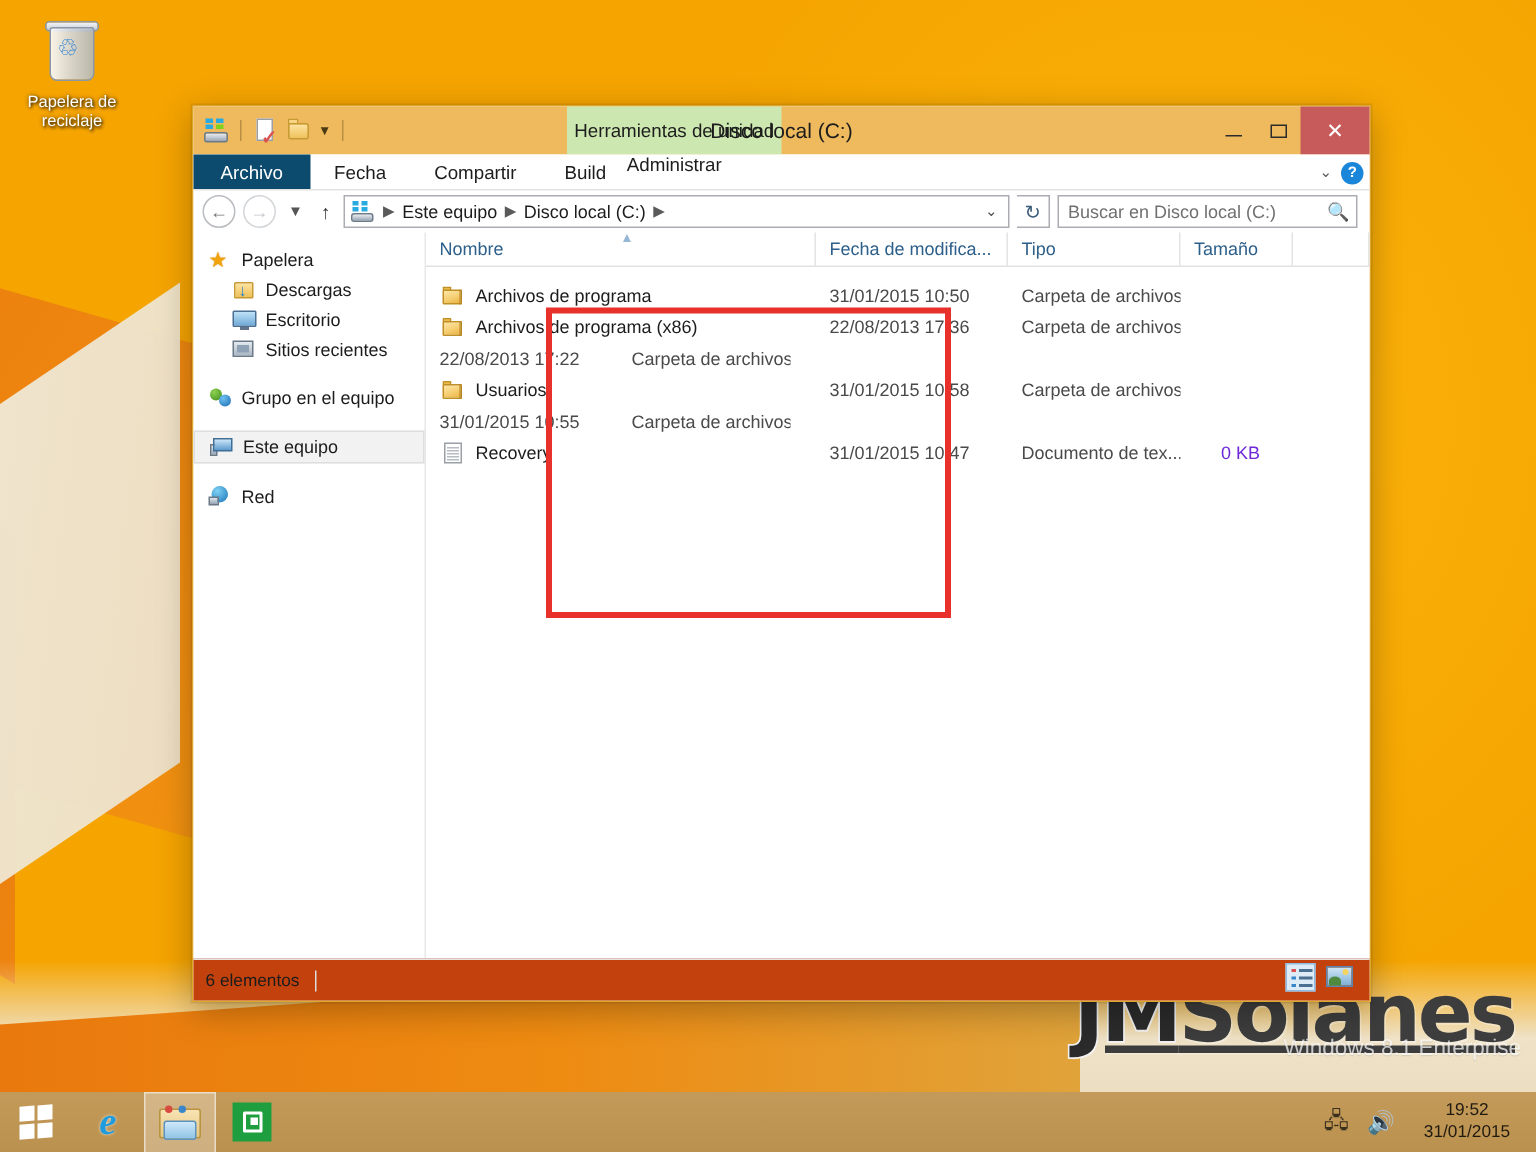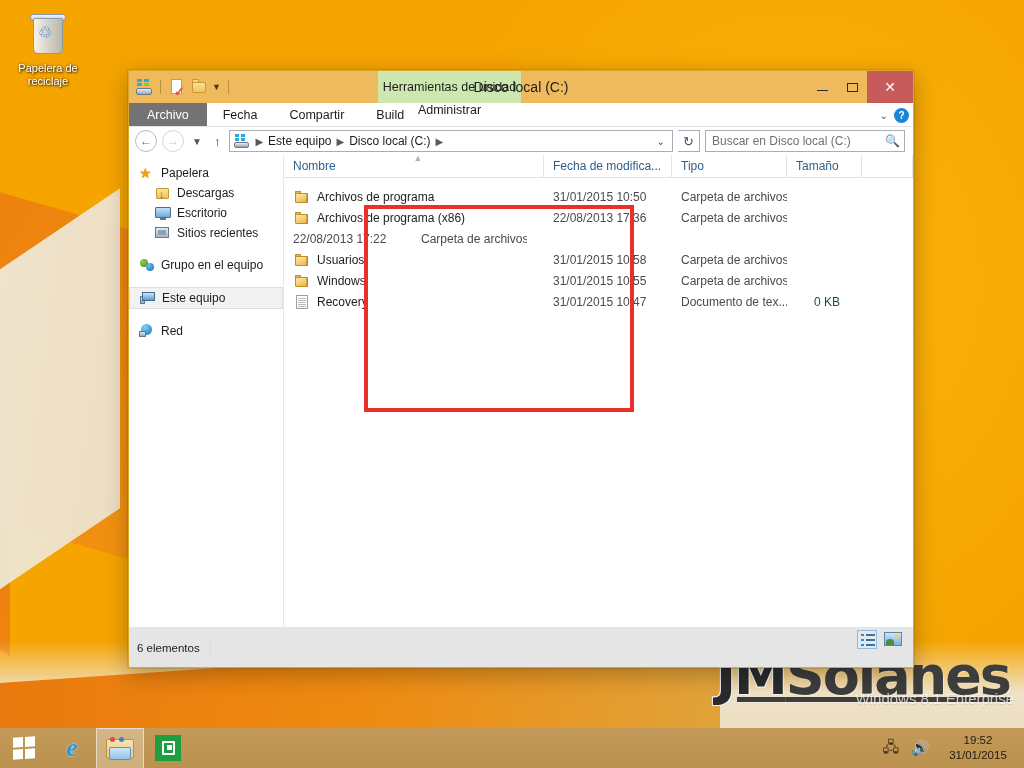--- a/index.html
+++ b/index.html
@@ -147,21 +147,21 @@
 
   
   #ribbon-tabs {
     height: 24px; background: #fff; display: flex; align-items: stretch;
     border-bottom: 1px solid #e3e3e3; flex: 0 0 auto; position: relative;
   }
   .rtab {
     display: flex; align-items: center; padding: 0 16px; font-size: 12.5px;
     color: #1c1c1c; cursor: default;
   }
-  .rtab.file { background: #737373; color: #fff; padding: 0 18px; }
+  .rtab.file { background: #0c4a6e; color: #fff; padding: 0 18px; }
   .rtab.ctx { position: absolute; left: 249px; width: 143px; justify-content: center; padding: 0; }
   #ribbon-right { position: absolute; right: 4px; top: 0; height: 24px; display: flex; align-items: center; gap: 6px; }
   .chev-dn { font-size: 10px; color: #555; }
   .help-ico {
     width: 15px; height: 15px; border-radius: 50%; background: #1A86D9; color: #fff;
     font-size: 10px; font-weight: bold; display: flex; align-items: center; justify-content: center;
   }
 
   
   #addressrow {
@@ -251,37 +251,37 @@
   .ch {
     height: 23px; display: flex; align-items: center; padding-left: 9px;
     border-right: 1px solid #E4E4E4; position: relative; overflow: hidden; white-space: nowrap;
   }
   .ch .sortmark { position: absolute; left: 50%; top: -2px; font-size: 9px; color: #97b8d4; }
   #rowlist { flex: 1 1 auto; padding-top: 8px; font-size: 12px; }
   .frow { height: 21px; display: flex; align-items: center; cursor: default; }
   .fc { display: flex; align-items: center; padding-left: 9px; overflow: hidden; white-space: nowrap; }
   .fc.name { color: #1c1c1c; gap: 7px; padding-left: 10px; }
   .fc.date, .fc.type { color: #4a4a4a; }
-  .fc.size { color: #14532d; justify-content: flex-end; padding-right: 22px; }
+  .fc.size { color: #6d28d9; justify-content: flex-end; padding-right: 22px; }
   .fico { width: 16px; height: 16px; position: relative; flex: 0 0 16px; }
   .fico.folder .tab { position:absolute; left:1px; top:2px; width:6px; height:3px;
      background:#E9B94A; border:1px solid #C09026; border-bottom:none; border-radius:1px 1px 0 0; }
   .fico.folder .bd { position:absolute; left:1px; top:4px; width:13px; height:10px;
      background: linear-gradient(160deg,#FDE6A6 0%,#F6CE72 55%,#E9B342 100%);
      border:1px solid #C09026; border-radius:1px; }
   .fico.folder .sh { position:absolute; left:12px; top:4px; width:2px; height:10px;
      background: rgba(170,120,20,.45); }
   .fico.txt .pg { position:absolute; left:2px; top:1px; width:12px; height:14px;
      background:#fff; border:1px solid #9aa0a6; }
   .fico.txt .ln { position:absolute; left:4px; width:8px; height:1px; background:#b6bcc2; }
 
   #statusbar {
-    height: 40px; flex: 0 0 auto; border-top: 1px solid #E4E4E4;
+    height: 28px; flex: 0 0 auto; border-top: 1px solid #E4E4E4;
     display: flex; align-items: center; font-size: 11.5px; color: #1c1c1c;
-    padding-left: 8px; background: #e5e5e5; position: relative;
+    padding-left: 8px; background: #c2410c; position: relative;
   }
   #statusbar .divider { width: 1px; height: 14px; background: #DDD; margin-left: 10px; }
   #viewmodes { position: absolute; right: 10px; top: 2px; display: flex; gap: 6px; align-items: center; }
   .vm { width: 20px; height: 19px; position: relative; }
   .vm.details { background: #DDEBF7; border: 1px solid #8FBCE0; }
   .vm.details .d1 { position:absolute; left:3px; top:3px; width:3px; height:2px; background:#E04F4F; }
   .vm.details .d2 { position:absolute; left:3px; top:8px; width:3px; height:2px; background:#3B86C9; }
   .vm.details .d3 { position:absolute; left:3px; top:13px; width:3px; height:2px; background:#3B86C9; }
   .vm.details .l { position:absolute; left:8px; width:9px; height:2px; background:#4a6f90; }
   .vm.icons .pic { position:absolute; left:1px; top:2px; width:18px; height:14px;
@@ -556,28 +556,20 @@
                   <span class="sh"></span>
                 </span>
               <span>Usuarios</span>
             </div>
             <div class="fc date" style="width:128px">31/01/2015 10:58</div>
             <div class="fc type" style="width:115px">Carpeta de archivos</div>
             <div class="fc size" style="width:75px"></div>
           </div>
 
           <div class="frow">
-            <div class="fc name" style="width:260px">
-              <span class="fico folder">
-                  <span class="tab"></span>
-                  <span class="bd"></span>
-                  <span class="sh"></span>
-                </span>
-              <span>Windows</span>
-            </div>
             <div class="fc date" style="width:128px">31/01/2015 10:55</div>
             <div class="fc type" style="width:115px">Carpeta de archivos</div>
             <div class="fc size" style="width:75px"></div>
           </div>
 
           <div class="frow">
             <div class="fc name" style="width:260px">
               <span class="fico txt">
                 <span class="pg"></span>
                 <span class="ln" style="top:4px"></span>

